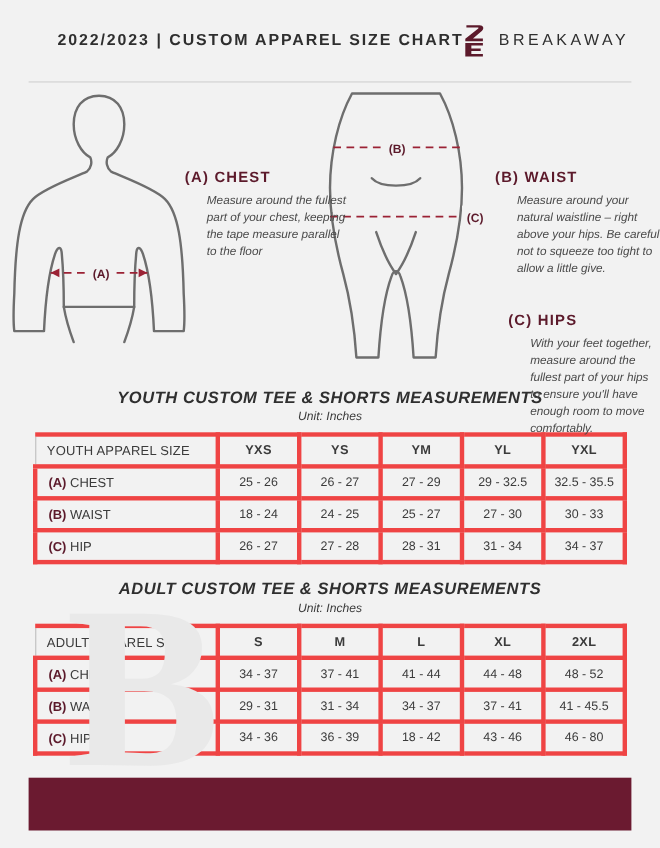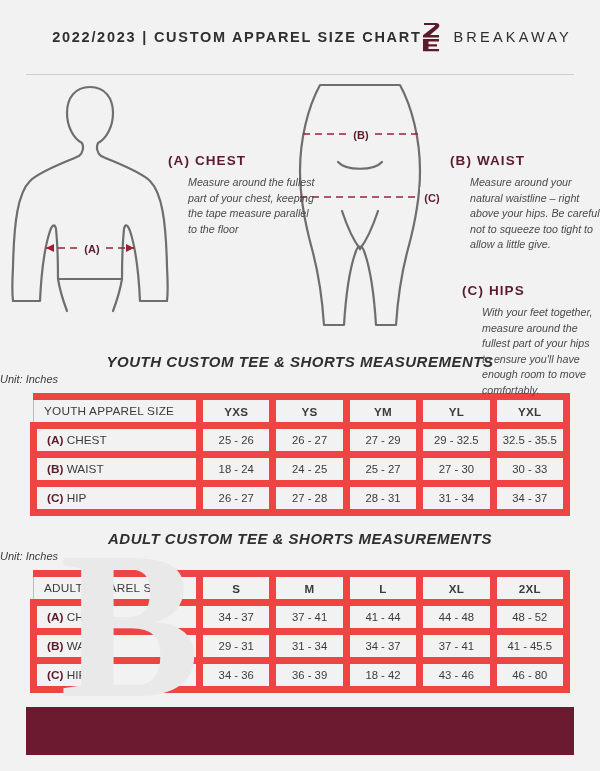--- a/index.html
+++ b/index.html
@@ -98,34 +98,35 @@
   .section { margin-top: 6px; }
   .sec-title {
     text-align: center;
     font-size: 15px;
     font-weight: 700;
     letter-spacing: .5px;
     color: #2f2f2f;
     font-style: italic;
   }
   .sec-sub {
+    text-align: center;
     font-size: 11px;
     font-style: italic;
     color: #3b3b3b;
     margin-top: 3px;
     margin-bottom: 8px;
   }
   table {
     width: 540px;
     margin: 0 auto;
     border-collapse: collapse;
     table-layout: fixed;
   }
   th, td {
-    border: 7px solid #ef4444;
+    border: 4px solid #ef4444;
     height: 29px;
     font-size: 11.3px;
     text-align: center;
     color: #3b3b3b;
   }
   th.rowhead, td.rowhead {
     text-align: left;
     padding-left: 10px;
     width: 166px;
   }

